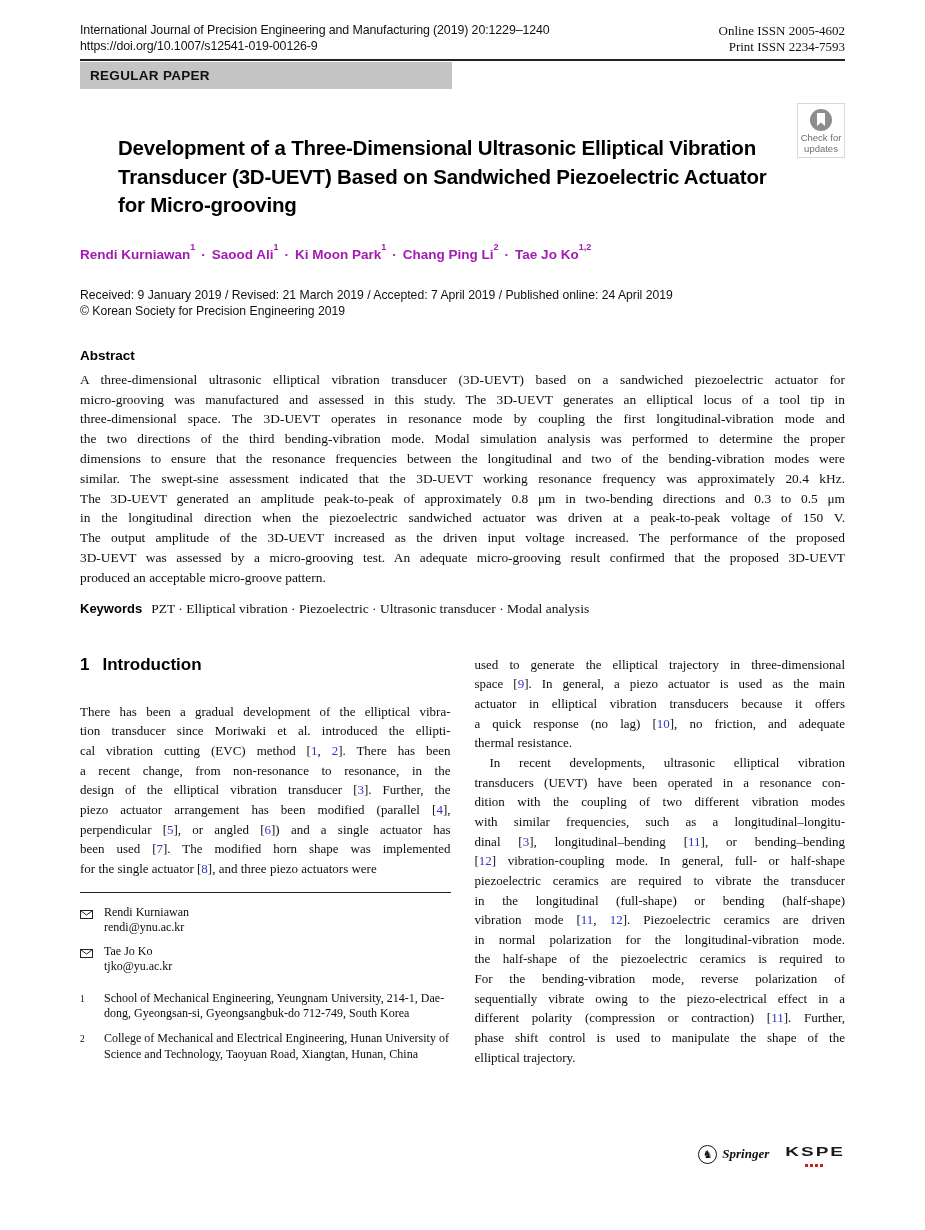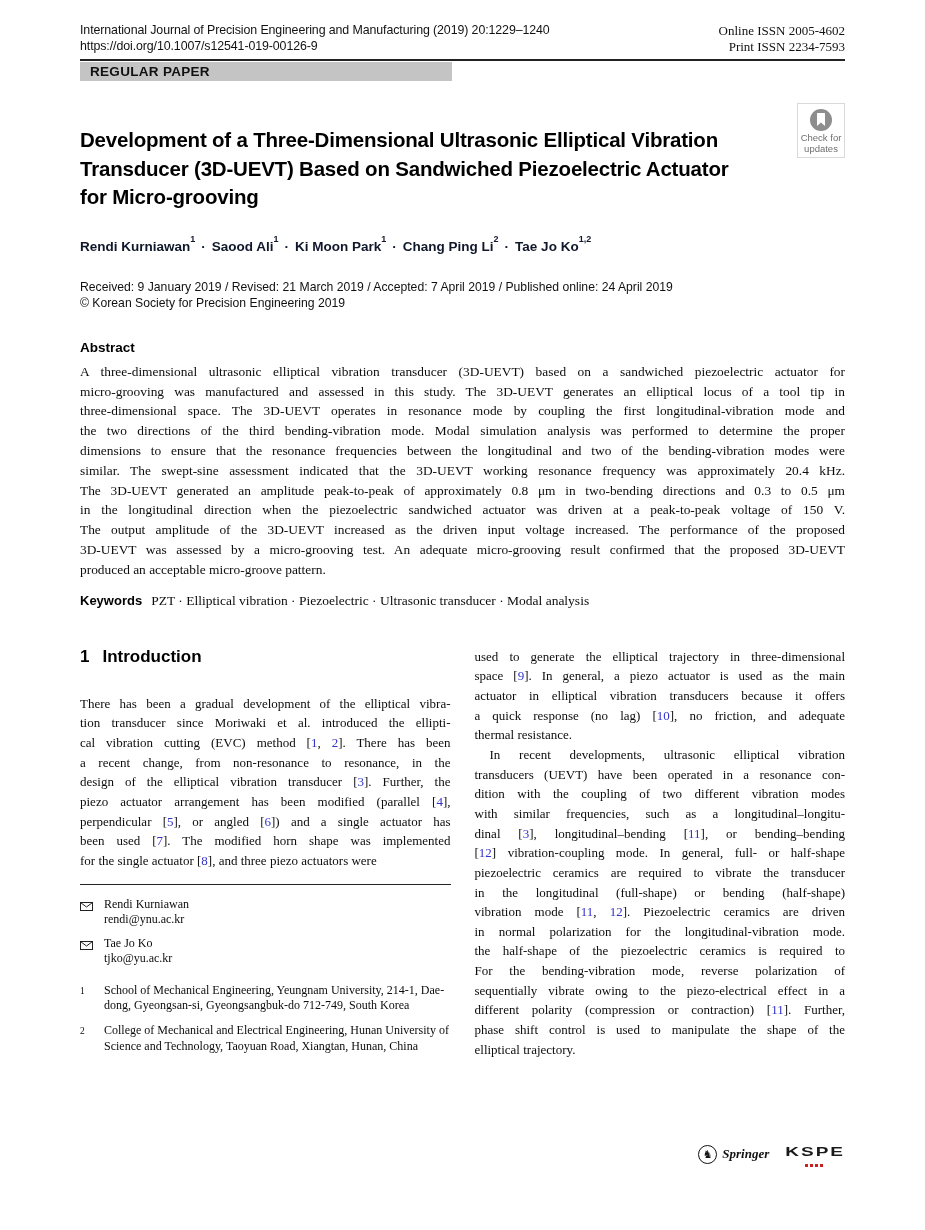--- a/index.html
+++ b/index.html
@@ -5,52 +5,52 @@
   html,body{margin:0;padding:0;background:#fff;}
   .page{position:relative;width:925px;height:1230px;background:#fff;overflow:hidden;
         font-family:"Liberation Serif",serif;color:#0c0c0c;}
   .content{position:absolute;left:80px;top:0;width:765px;}
 
   
   .hdr{display:flex;justify-content:space-between;padding-top:23px;}
   .hdr-left{font:12.4px/15.6px "Liberation Sans",sans-serif;color:#111;letter-spacing:-0.1px;}
   .hdr-right{font:13px/15.6px "Liberation Serif",serif;text-align:right;color:#111;}
   .rule{margin-top:5px;height:2px;background:#222;}
-  .banner{width:372px;height:19px;background:#c4c4c4;margin-top:1px;display:flex;align-items:center;}
+  .banner{width:372px;height:27px;background:#c4c4c4;margin-top:1px;display:flex;align-items:center;}
   .banner span{font:700 13.5px "Liberation Sans",sans-serif;padding-left:10px;letter-spacing:0.3px;color:#111;}
 
   
   .badge{position:absolute;top:103px;right:0;width:46px;border:1px solid #d9d9d9;background:#fff;
          text-align:center;padding:3px 0 3px;cursor:pointer;}
   .badge svg{display:block;margin:1px auto 1px;}
   .badge-text{font:9.5px/10.5px "Liberation Sans",sans-serif;color:#6e6e6e;}
   .badge-text span{display:block;}
 
   
   .title{margin:45px 0 0;font:700 20.5px/28.6px "Liberation Sans",sans-serif;letter-spacing:-0.2px;color:#000;}
-  .authors{margin-top:26px;font:700 13.5px "Liberation Sans",sans-serif;color:#0f172a;}
+  .authors{margin-top:26px;font:700 13.5px "Liberation Sans",sans-serif;color:#a21caf;}
   .authors sup{font-size:9px;position:relative;top:-4px;}
   .adot{margin:0 6px;font-weight:700;}
   .dates{margin-top:26px;font:12.2px/15.2px "Liberation Sans",sans-serif;color:#111;}
 
   
   .abs-head{margin-top:29px;font:700 13.5px "Liberation Sans",sans-serif;color:#000;}
   .abs-body{margin-top:7px;font:13.4px/19.8px "Liberation Serif",serif;}
   .keywords{margin-top:13px;font:13.5px "Liberation Serif",serif;}
   .kw-label{font:700 13px "Liberation Sans",sans-serif;margin-right:9px;color:#000;}
 
   
   .columns{display:flex;gap:24px;margin-top:38px;}
   .col{width:376px;}
   .sec-head{font:700 17px "Liberation Sans",sans-serif;color:#000;margin-bottom:27px;}
   .secnum{margin-right:13px;}
   .body{font:13px/19.65px "Liberation Serif",serif;}
   .tline{text-align:justify;text-align-last:justify;}
   .tlast{text-align-last:left;}
-  .plain .tline{text-align:left;text-align-last:left;}
+  .plain .tline{text-align:left;text-align-last:left;margin-left:38px;}
   .indent-first .tline:first-child{padding-left:15px;}
   .cite{color:#3333cc;}
 
   
   .fn-rule{height:1px;background:#222;margin:13px 0 12px;}
   .contact{display:flex;margin-bottom:9px;font:12px/15.3px "Liberation Serif",serif;}
   .env{width:24px;padding-top:3px;}
   .cbody{display:flex;flex-direction:column;}
   .affils{margin-top:16px;}
   .affil{display:flex;margin-bottom:10px;font:12px/15.3px "Liberation Serif",serif;}

